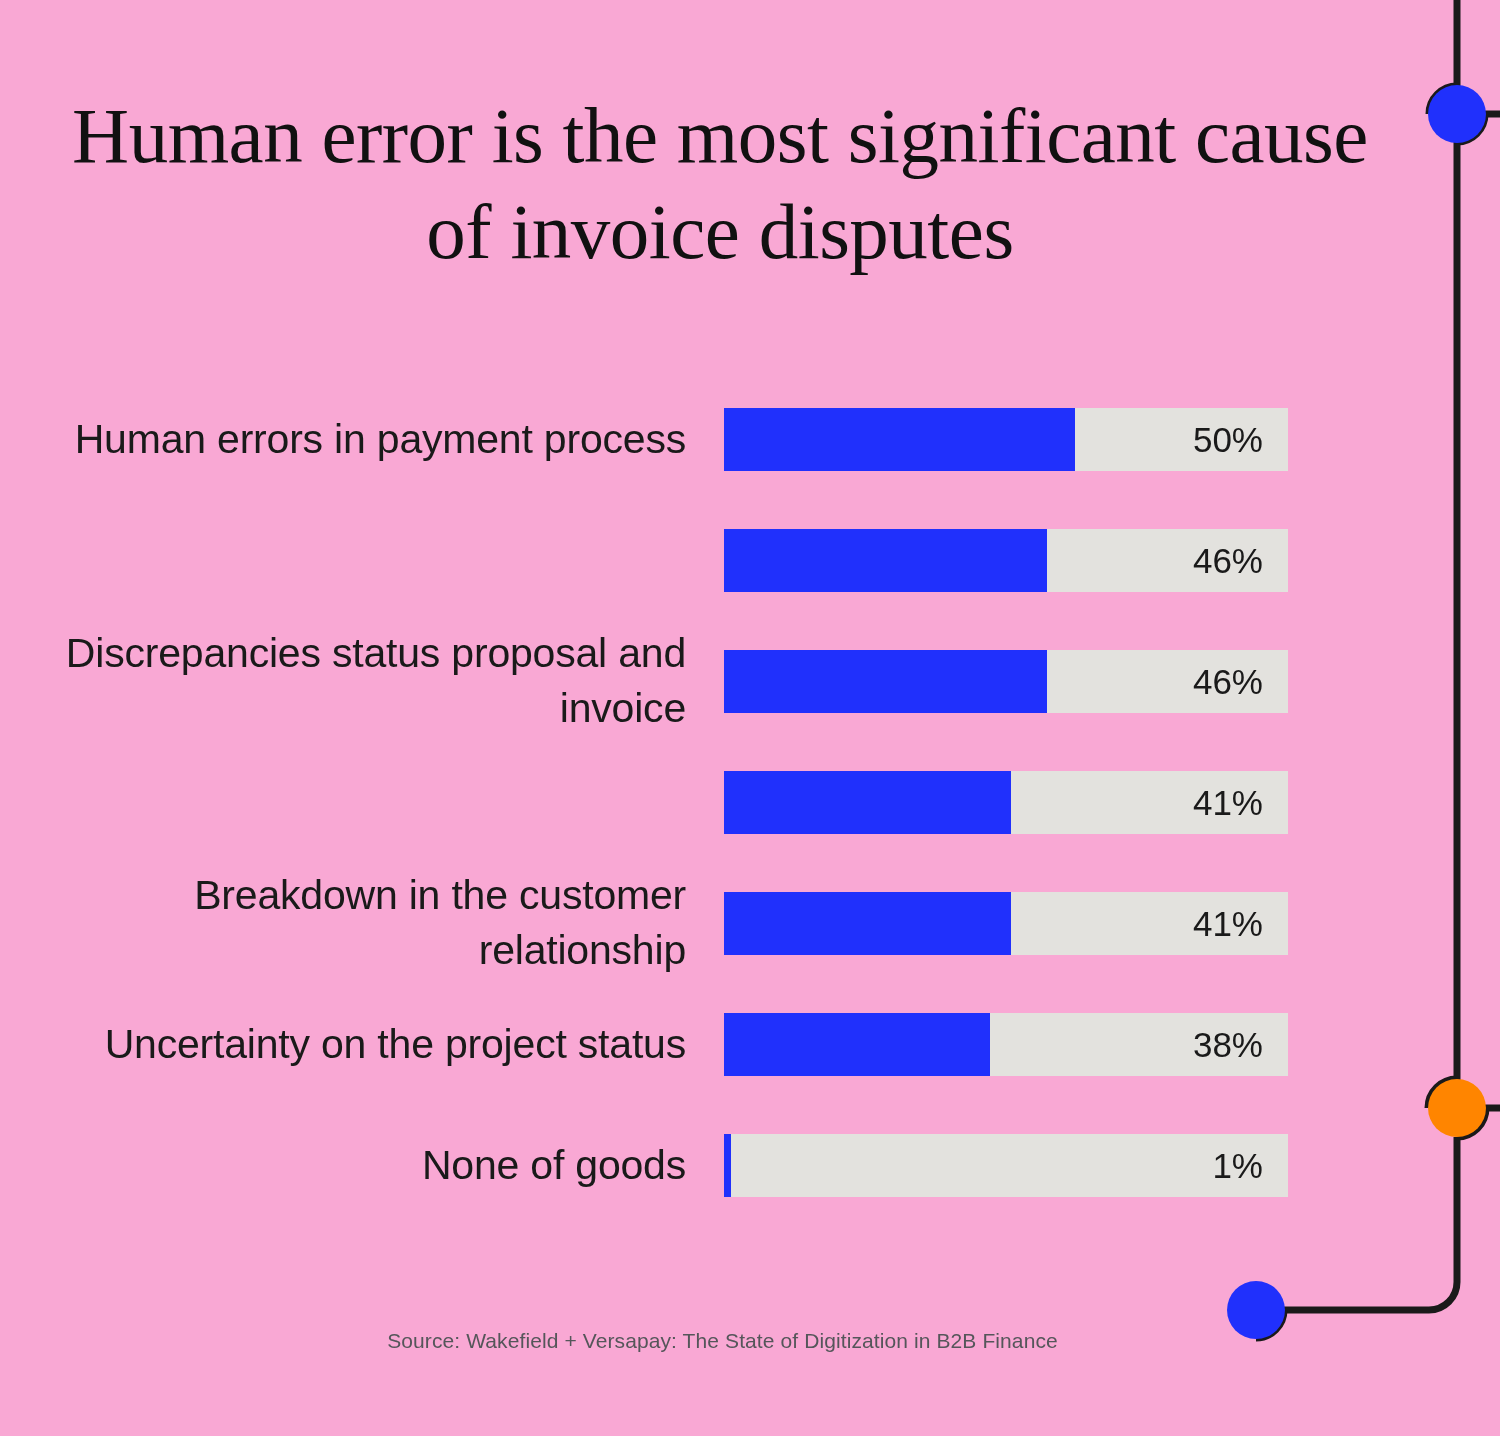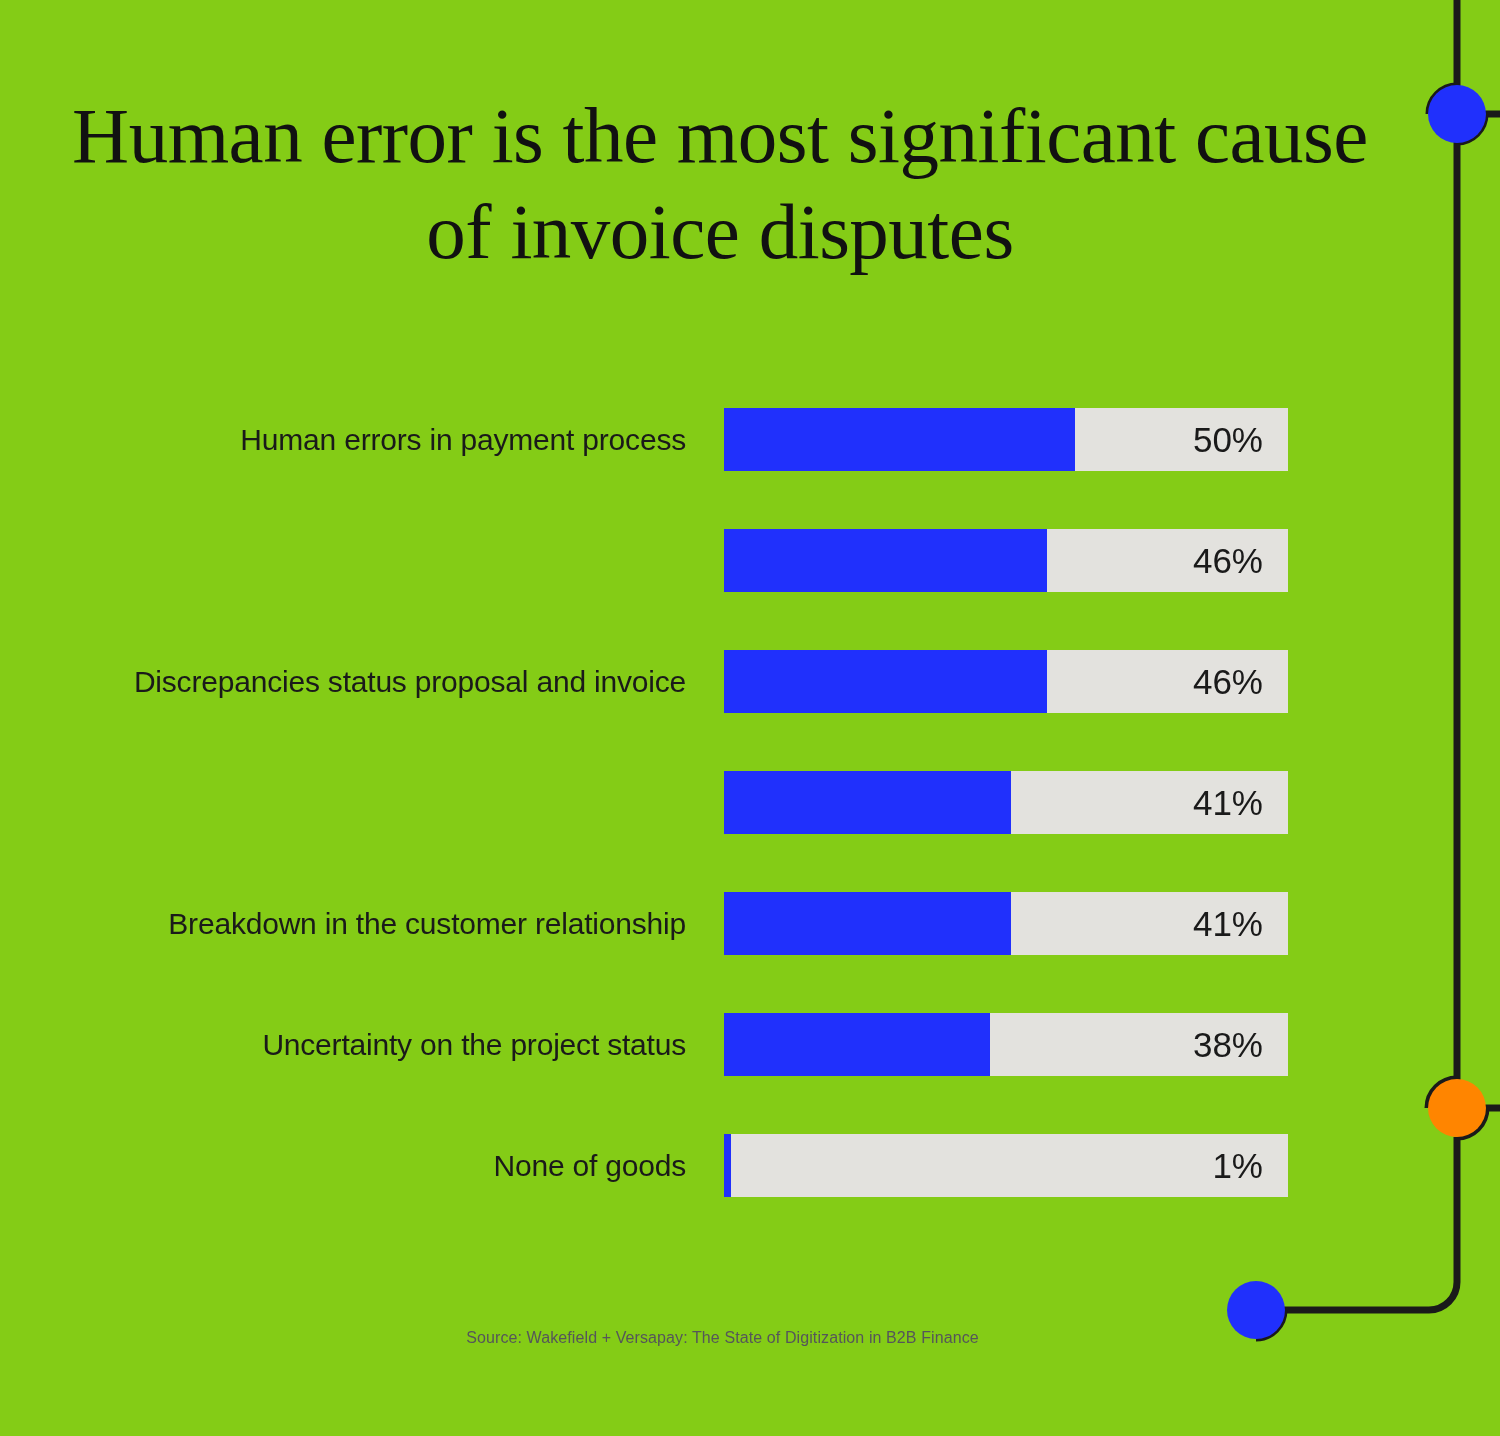--- a/index.html
+++ b/index.html
@@ -12,21 +12,21 @@
     background: #f4f4f2;
     font-family: "Liberation Sans", sans-serif;
     overflow: hidden;
     position: relative;
   }
 
   #infographic {
     position: relative;
     width: 1500px;
     height: 1436px;
-    background: #84cc16;
+    background: #f9a8d4;
   }
 
   
   .title {
     position: absolute;
     left: 60px;
     top: 88px;
     width: 1320px;
     text-align: center;
     font-family: "Liberation Serif", "DejaVu Serif", serif;
@@ -51,21 +51,21 @@
   }
   .row:last-child { margin-bottom: 0; }
 
   .row-label {
     position: absolute;
     right: 814px;      
     width: 660px;
     top: 50%;
     transform: translateY(-50%);
     text-align: right;
-    font-size: 30px;
+    font-size: 41px;
     line-height: 1.36;
     font-weight: 400;
     color: #1a1a1a;
     letter-spacing: -0.2px;
   }
 
   .track {
     position: absolute;
     left: 724px;
     top: 0;
@@ -92,21 +92,21 @@
     letter-spacing: 0px;
   }
 
   
   .source {
     position: absolute;
     left: 0;
     top: 1329px;
     width: 1445px;
     text-align: center;
-    font-size: 16px;
+    font-size: 21px;
     color: #55565a;
     letter-spacing: 0.1px;
   }
 
   
   .decor {
     position: absolute;
     left: 0;
     top: 0;
     width: 1500px;

